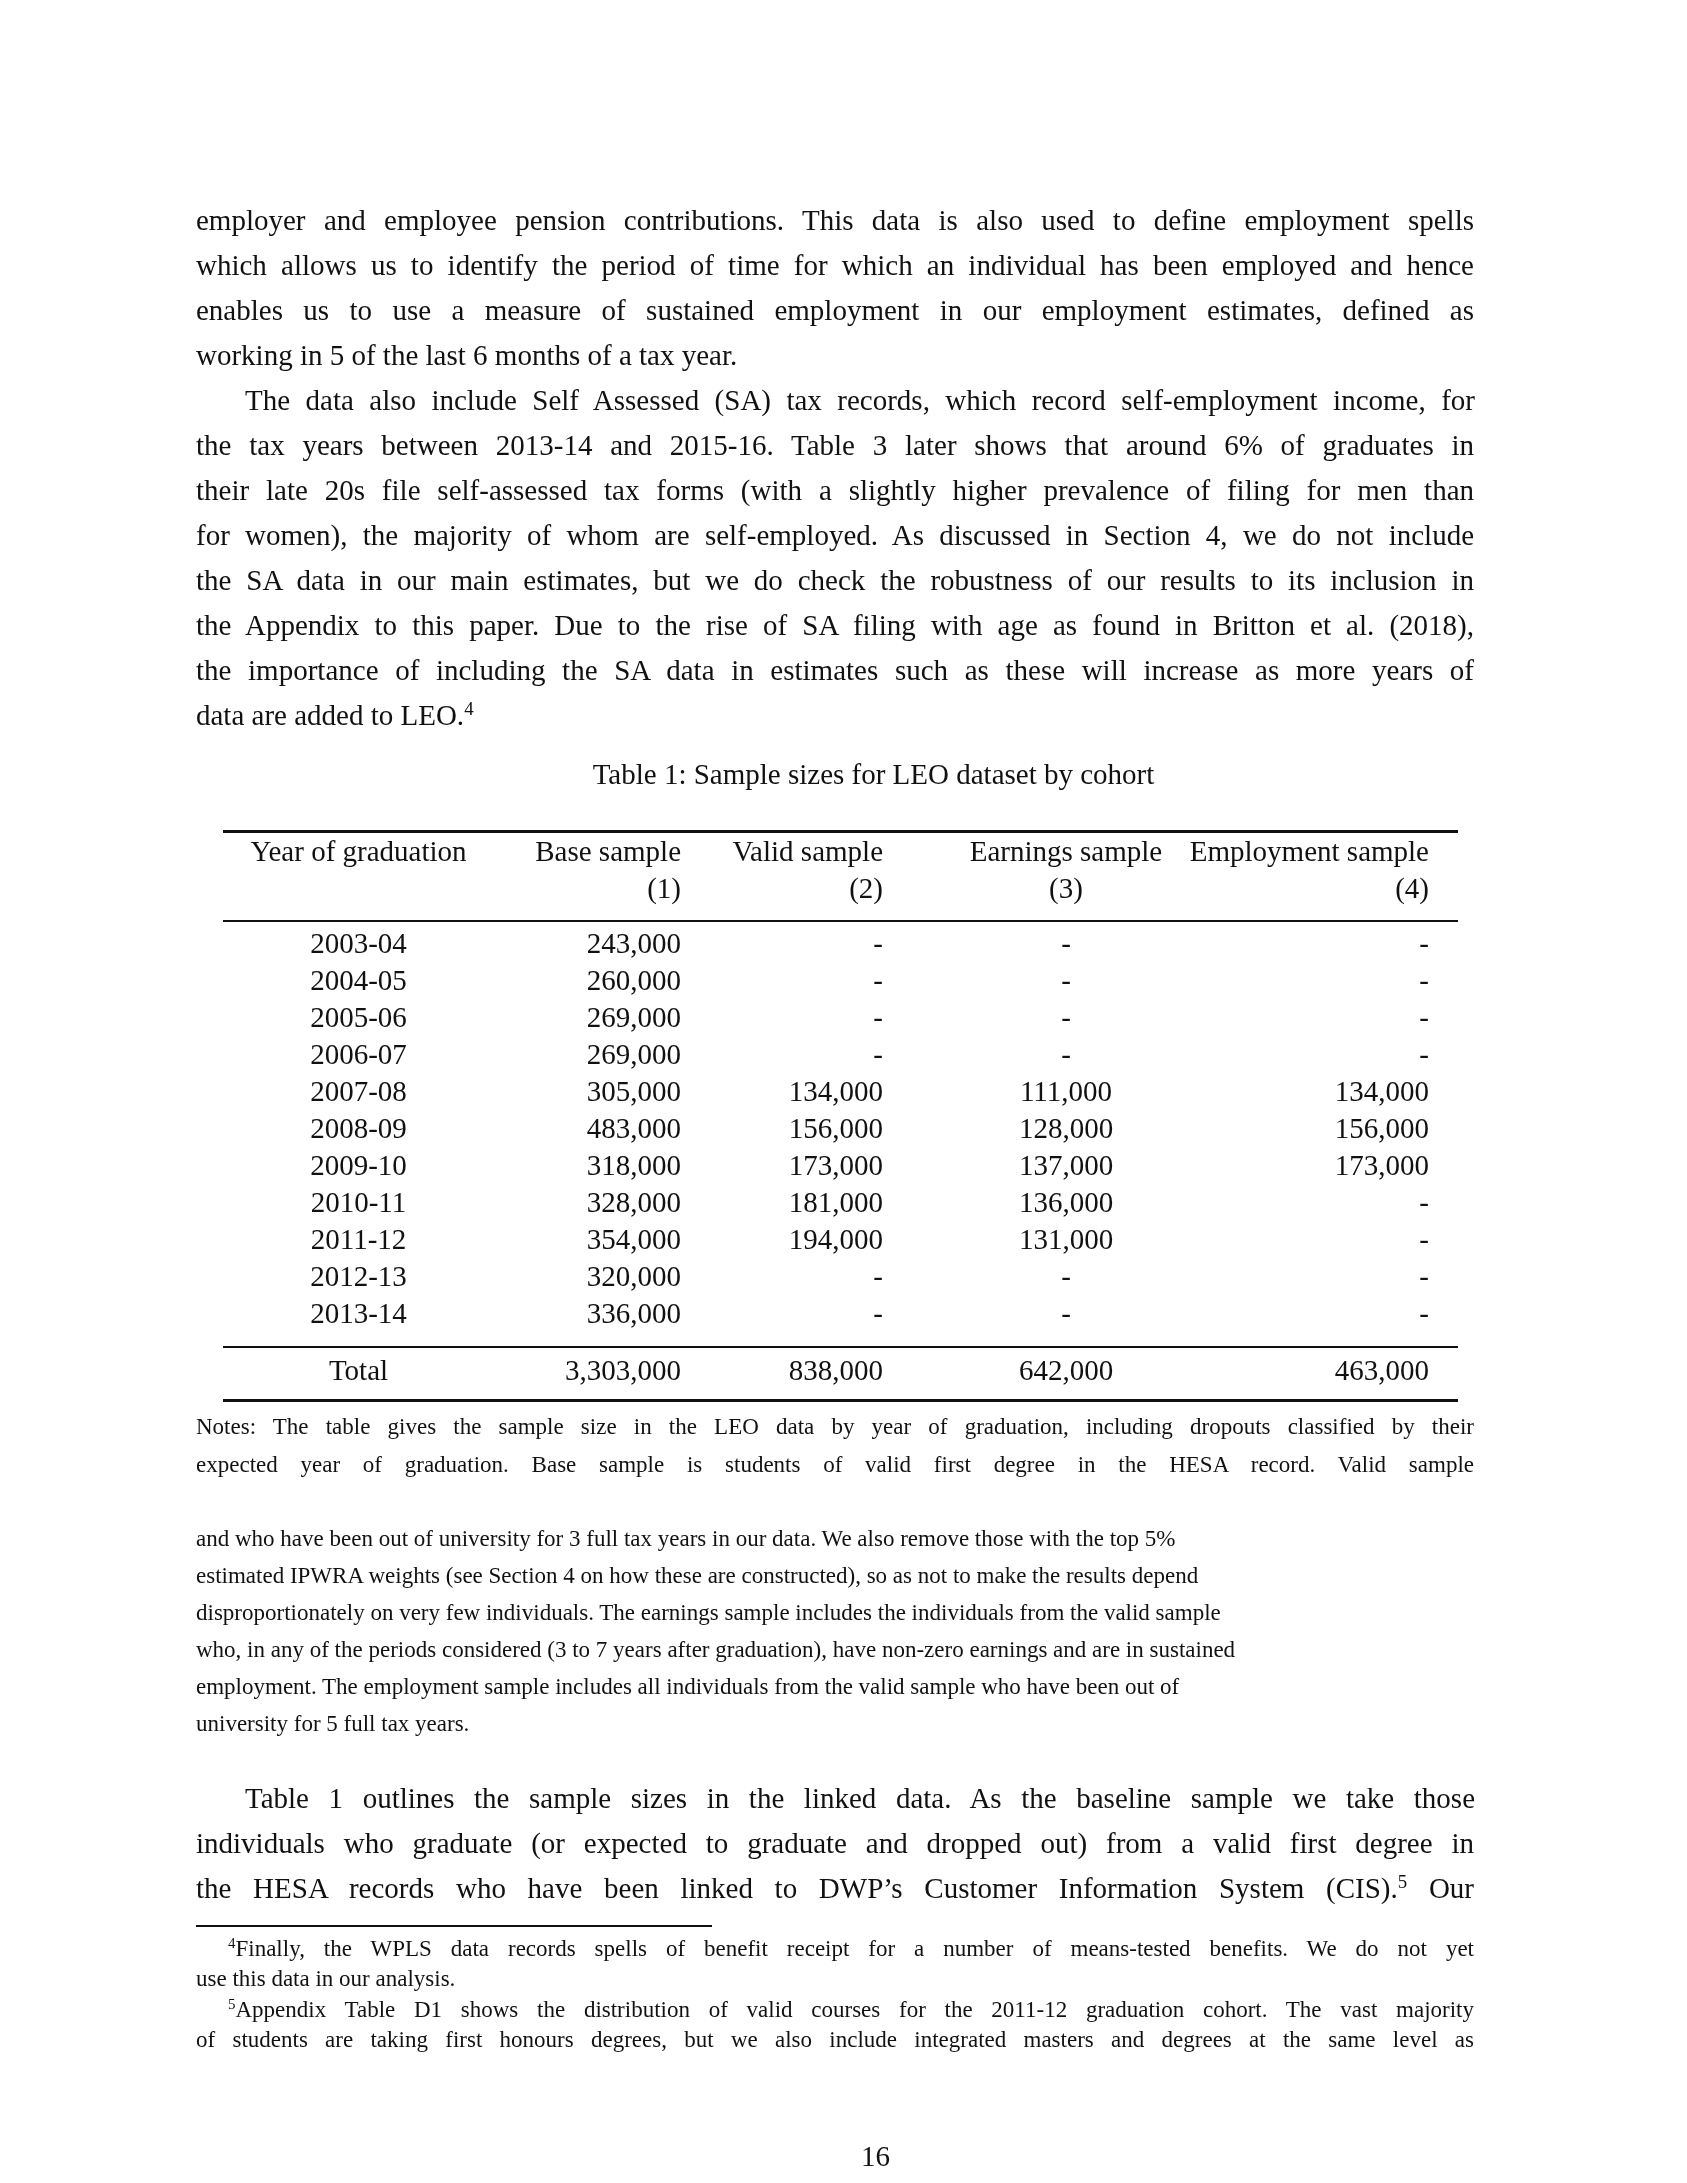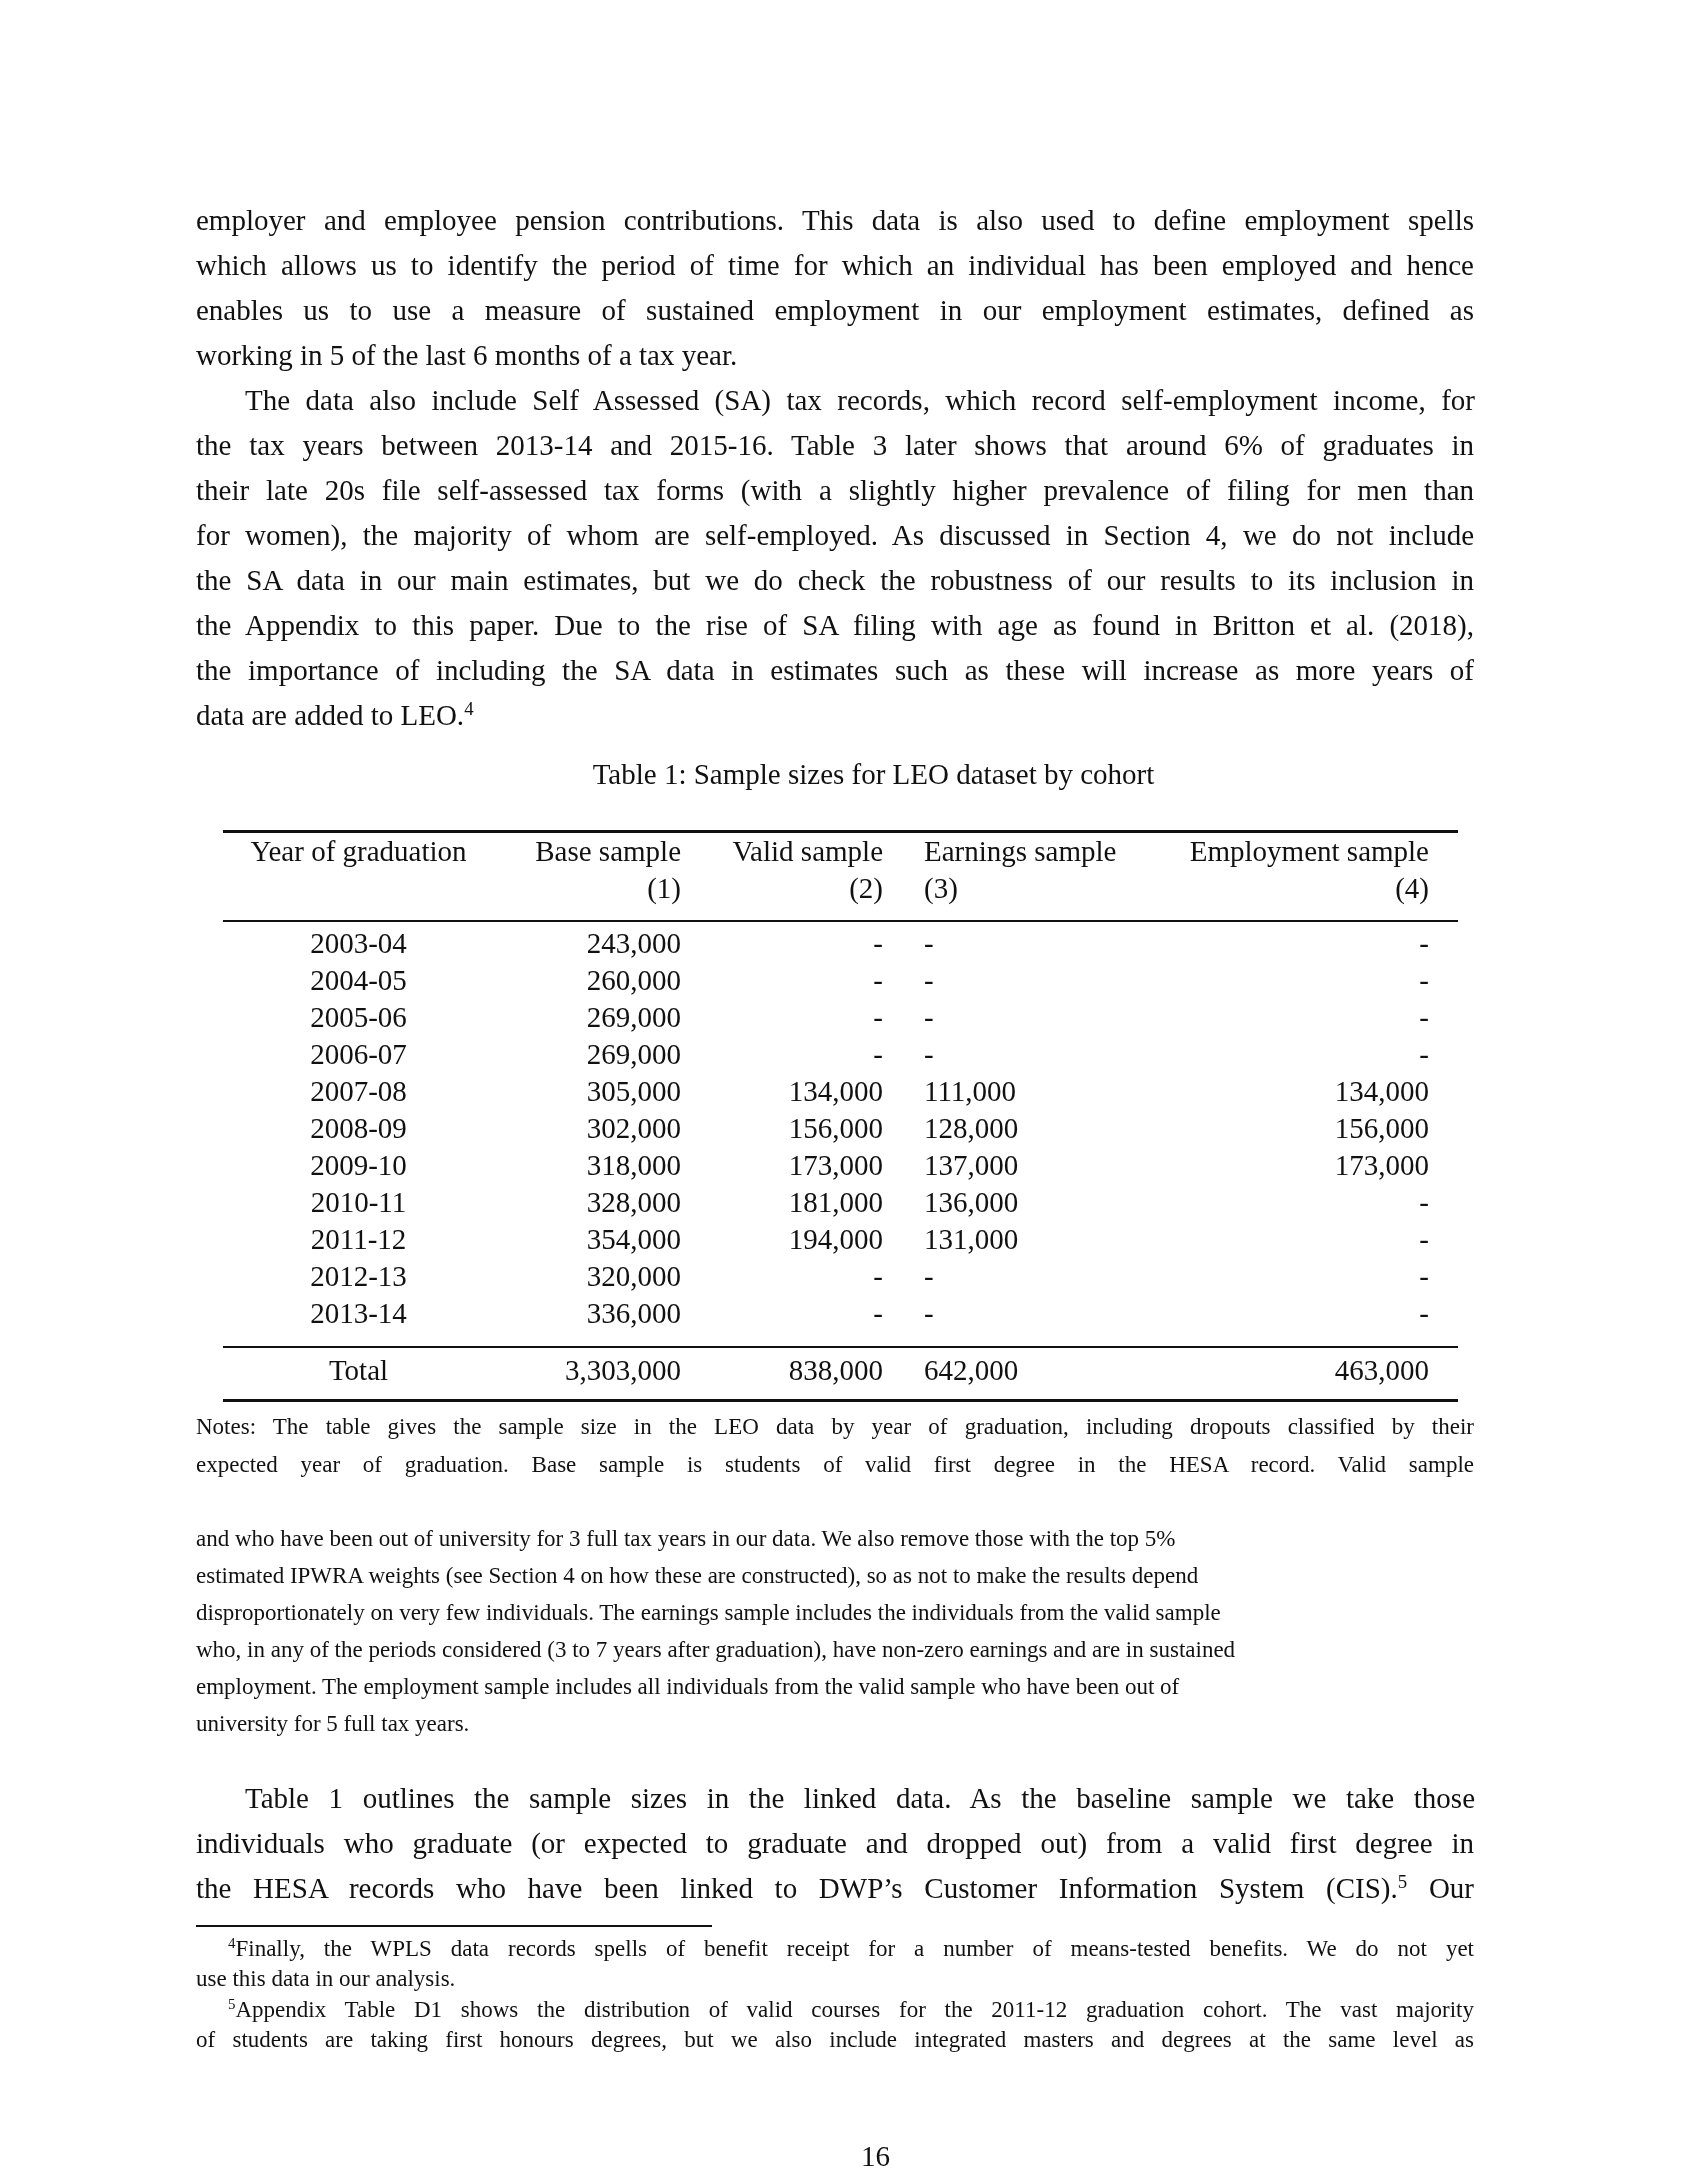--- a/index.html
+++ b/index.html
@@ -13,21 +13,21 @@
   .indent { left:245px; width:1230px; }
   .caption { position:absolute; left:0; width:1687px; text-align:center;
              font-family:"Liberation Serif", serif; font-size:29px; line-height:33px;padding-left:30px; }
   .rule { position:absolute; left:223px; width:1235px; background:#111; }
   .thick { height:3.3px; }
   .thin { height:2px; }
   .cell { position:absolute; font-family:"Liberation Serif", serif; font-size:29px; line-height:33px; white-space:nowrap; }
   .c0 { left:223px; width:271px; text-align:center; }
   .c1 { left:516px; width:165px; text-align:right; }
   .c2 { left:701px; width:182px; text-align:right; }
-  .c3 { left:924px; width:228px; text-align:left; }
+  .c3 { left:952px; width:228px; text-align:center; }
   .c4 { left:1151px; width:278px; text-align:right; }
   .note { position:absolute; left:196px; width:1278px; white-space:nowrap;
           font-family:"Liberation Serif", serif; font-size:23px; line-height:26.5px;
           text-align:justify; text-align-last:justify; }
   .note.last { text-align-last:left; }
   .fnrule { position:absolute; left:196px; width:516px; height:2px; background:#111; top:1925px; }
   sup { font-size:0.65em; line-height:0; vertical-align:0.55em; }
   .pagenum { position:absolute; left:0; width:1687px; top:2140px; text-align:center;
              font-family:"Liberation Serif", serif; font-size:29px; line-height:33px;padding-left:32px; }
 </style>
@@ -99,21 +99,21 @@
         </div>
         <div>
           <div class="cell c0" style="top: 1075px;">2007-08</div>
           <div class="cell c1" style="top: 1075px;">305,000</div>
           <div class="cell c2" style="top: 1075px;">134,000</div>
           <div class="cell c3" style="top: 1075px;">111,000</div>
           <div class="cell c4" style="top: 1075px;">134,000</div>
         </div>
         <div>
           <div class="cell c0" style="top: 1112px;">2008-09</div>
-          <div class="cell c1" style="top: 1112px;">302,000</div>
+          <div class="cell c1" style="top: 1112px;">483,000</div>
           <div class="cell c2" style="top: 1112px;">156,000</div>
           <div class="cell c3" style="top: 1112px;">128,000</div>
           <div class="cell c4" style="top: 1112px;">156,000</div>
         </div>
         <div>
           <div class="cell c0" style="top: 1149px;">2009-10</div>
           <div class="cell c1" style="top: 1149px;">318,000</div>
           <div class="cell c2" style="top: 1149px;">173,000</div>
           <div class="cell c3" style="top: 1149px;">137,000</div>
           <div class="cell c4" style="top: 1149px;">173,000</div>

